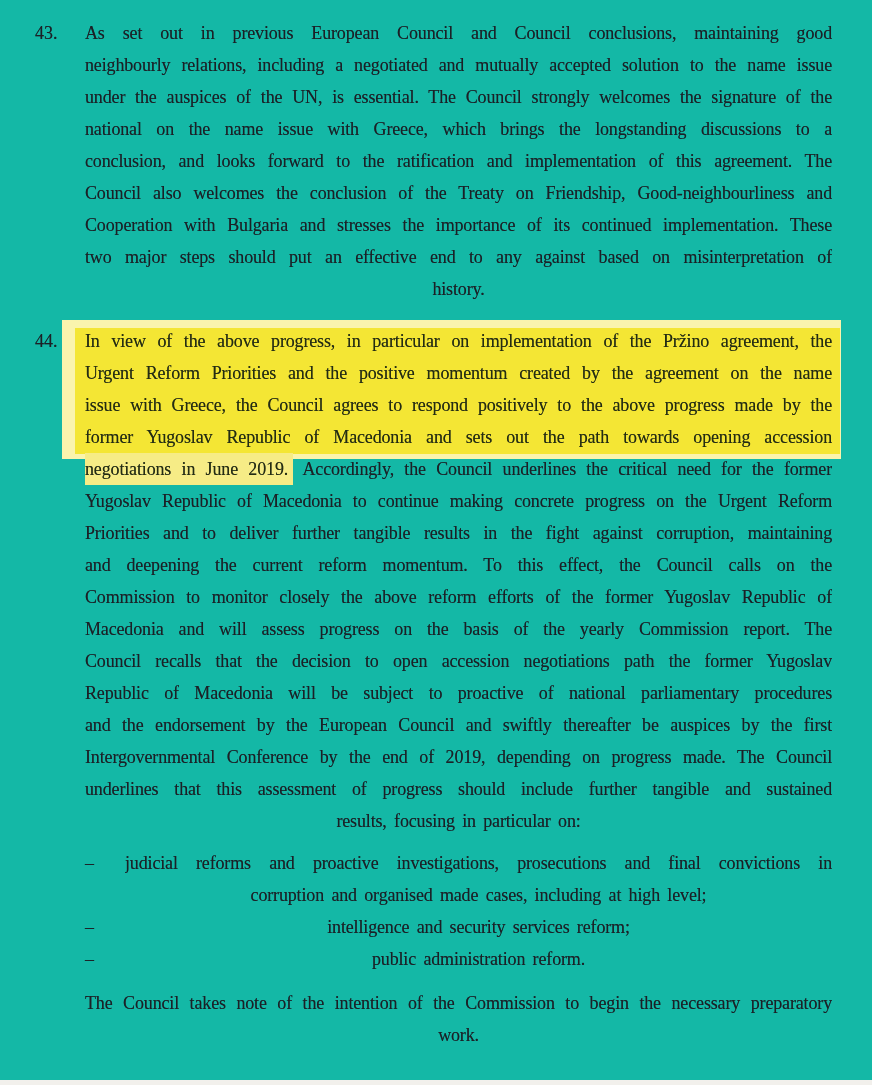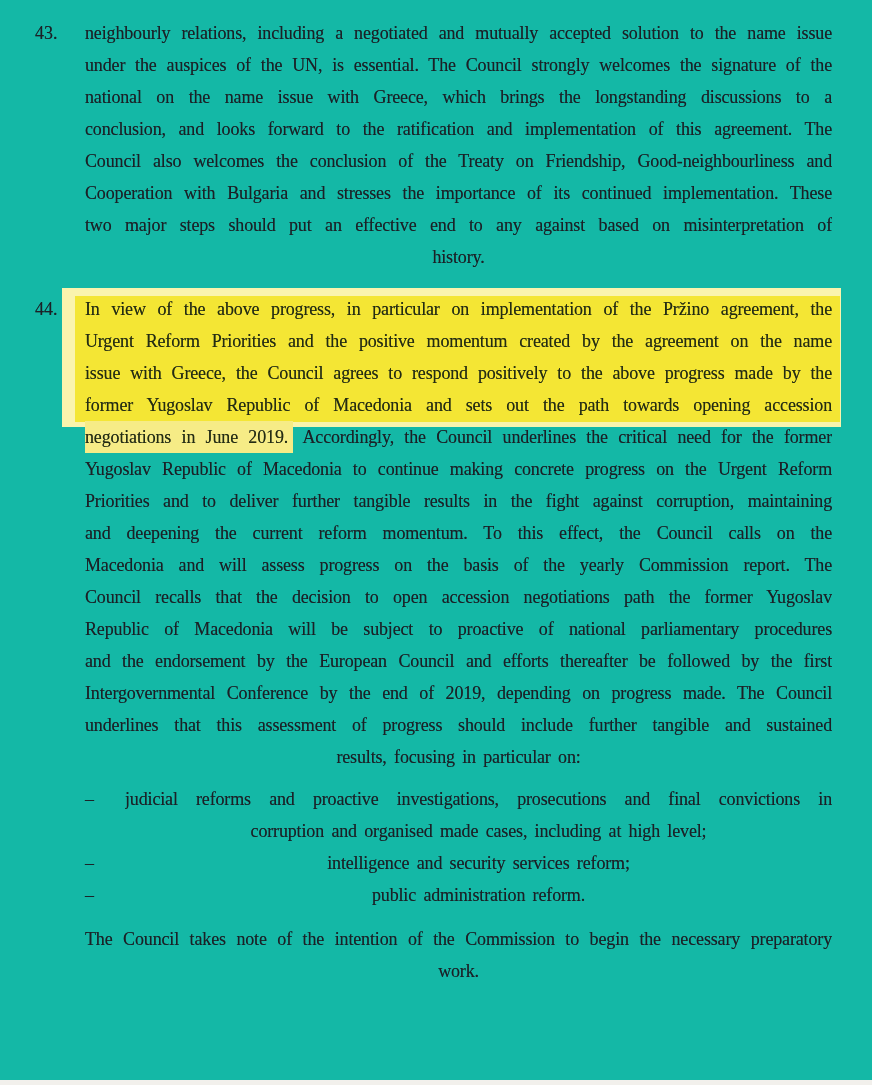--- a/index.html
+++ b/index.html
@@ -84,20 +84,21 @@
   }
 </style>
 </head>
 <body>
 
 <div class="page">
   <div class="doc">
 
     <div class="para para-43">
       <span class="pnum">43.</span>
+      <div class="line">As set out in previous European Council and Council conclusions, maintaining good</div>
       <div class="line">neighbourly relations, including a negotiated and mutually accepted solution to the name issue</div>
       <div class="line">under the auspices of the UN, is essential. The Council strongly welcomes the signature of the</div>
       <div class="line">national on the name issue with Greece, which brings the longstanding discussions to a</div>
       <div class="line">conclusion, and looks forward to the ratification and implementation of this agreement. The</div>
       <div class="line">Council also welcomes the conclusion of the Treaty on Friendship, Good-neighbourliness and</div>
       <div class="line">Cooperation with Bulgaria and stresses the importance of its continued implementation. These</div>
       <div class="line">two major steps should put an effective end to any against based on misinterpretation of</div>
       <div class="line left">history.</div>
     </div>
 
@@ -106,24 +107,25 @@
       <div class="hl-main"></div>
       <span class="pnum">44.</span>
       <div class="line"><span class="hl-text">In view of the above progress, in particular on implementation of the Pržino agreement, the</span></div>
       <div class="line"><span class="hl-text">Urgent Reform Priorities and the positive momentum created by the agreement on the name</span></div>
       <div class="line"><span class="hl-text">issue with Greece, the Council agrees to respond positively to the above progress made by the</span></div>
       <div class="line"><span class="hl-text">former Yugoslav Republic of Macedonia and sets out the path towards opening accession</span></div>
       <div class="line"><span class="hl-tail">negotiations in June 2019.</span><span> Accordingly, the Council underlines the critical need for the former</span></div>
       <div class="line">Yugoslav Republic of Macedonia to continue making concrete progress on the Urgent Reform</div>
       <div class="line">Priorities and to deliver further tangible results in the fight against corruption, maintaining</div>
       <div class="line">and deepening the current reform momentum. To this effect, the Council calls on the</div>
+      <div class="line">Commission to monitor closely the above reform efforts of the former Yugoslav Republic of</div>
       <div class="line">Macedonia and will assess progress on the basis of the yearly Commission report. The</div>
       <div class="line">Council recalls that the decision to open accession negotiations path the former Yugoslav</div>
       <div class="line">Republic of Macedonia will be subject to proactive of national parliamentary procedures</div>
-      <div class="line">and the endorsement by the European Council and efforts thereafter be followed by the first</div>
+      <div class="line">and the endorsement by the European Council and swiftly thereafter be auspices by the first</div>
       <div class="line">Intergovernmental Conference by the end of 2019, depending on progress made. The Council</div>
       <div class="line">underlines that this assessment of progress should include further tangible and sustained</div>
       <div class="line left">results, focusing in particular on:</div>
     </div>
 
     <div class="bullets">
       <div class="bullet">
         <span class="dash">–</span>
         <div class="line">judicial reforms and proactive investigations, prosecutions and final convictions in</div>
         <div class="line left">corruption and organised made cases, including at high level;</div>

